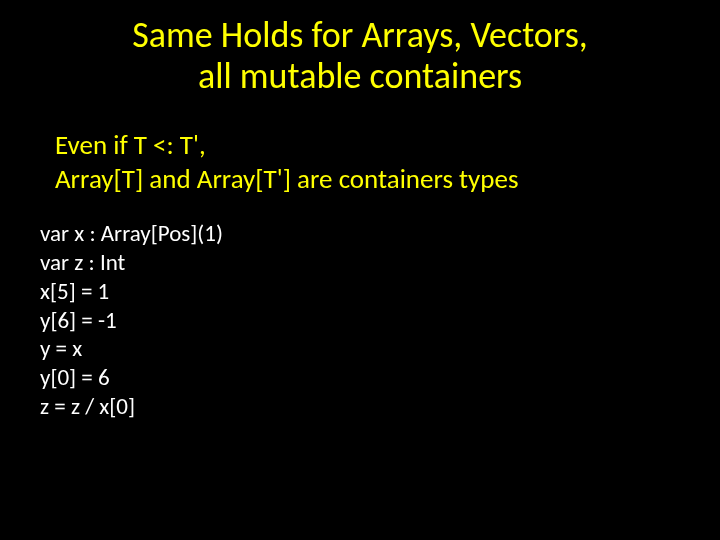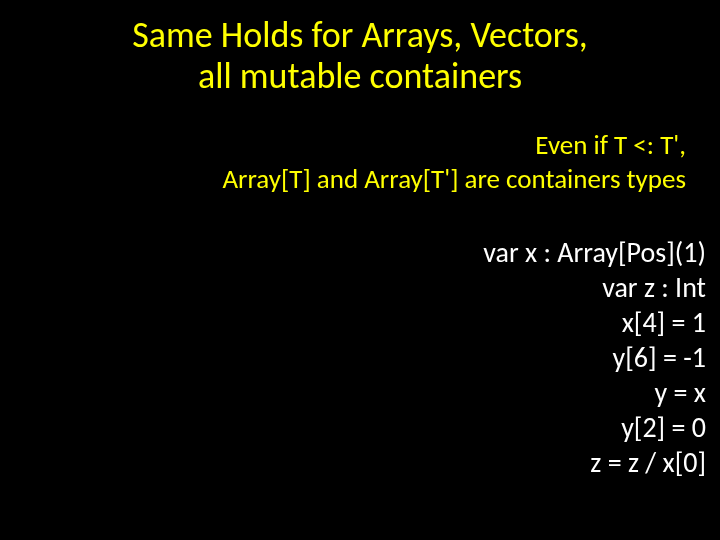--- a/index.html
+++ b/index.html
@@ -10,67 +10,66 @@
     body {
       width: 720px;
       height: 540px;
       background: #000000;
       font-family: Calibri, "Segoe UI", Tahoma, Geneva, sans-serif;
       overflow: hidden;
     }
     .slide {
       width: 100%;
       height: 100%;
-      padding: 10px 14px;
+      padding: 10px 35px;
       border-radius: 25px;
     }
     .title {
       color: #ffff00;
       font-size: 36px;
       font-weight: 400;
       text-align: center;
       line-height: 1.15;
       margin-top: 5px;
       margin-bottom: 30px;
     }
     .subtitle {
       color: #ffff00;
       font-size: 27px;
       font-weight: 400;
-      text-align: right;
+      text-align: left;
       line-height: 1.25;
-      margin-bottom: 40px;
+      margin-bottom: 24px;
       padding: 0 20px;
     }
     .code-block {
       color: #ffffff;
-      font-size: 28px;
+      font-size: 23px;
       font-weight: 400;
       line-height: 1.25;
       margin-left: 5px;
-      text-align: right;
     }
     .code-line {
       display: block;
     }
   </style>
 </head>
 <body>
 
 <div class="slide">
   <h1 class="title">
     <span>Same Holds for Arrays, Vectors,</span><br>
     <span>all mutable containers</span>
   </h1>
   <div class="subtitle">
     <span>Even if T &lt;: T',</span><br>
     <span>Array[T] and Array[T'] are containers types</span>
   </div>
   <div class="code-block">
     <span class="code-line">var x : Array[Pos](1)</span>
     <span class="code-line">var z : Int</span>
-    <span class="code-line">x[4] = 1</span>
+    <span class="code-line">x[5] = 1</span>
     <span class="code-line">y[6] = -1</span>
     <span class="code-line">y = x</span>
-    <span class="code-line">y[2] = 0</span>
+    <span class="code-line">y[0] = 6</span>
     <span class="code-line">z = z / x[0]</span>
   </div>
 </div>
 
 </body></html>

